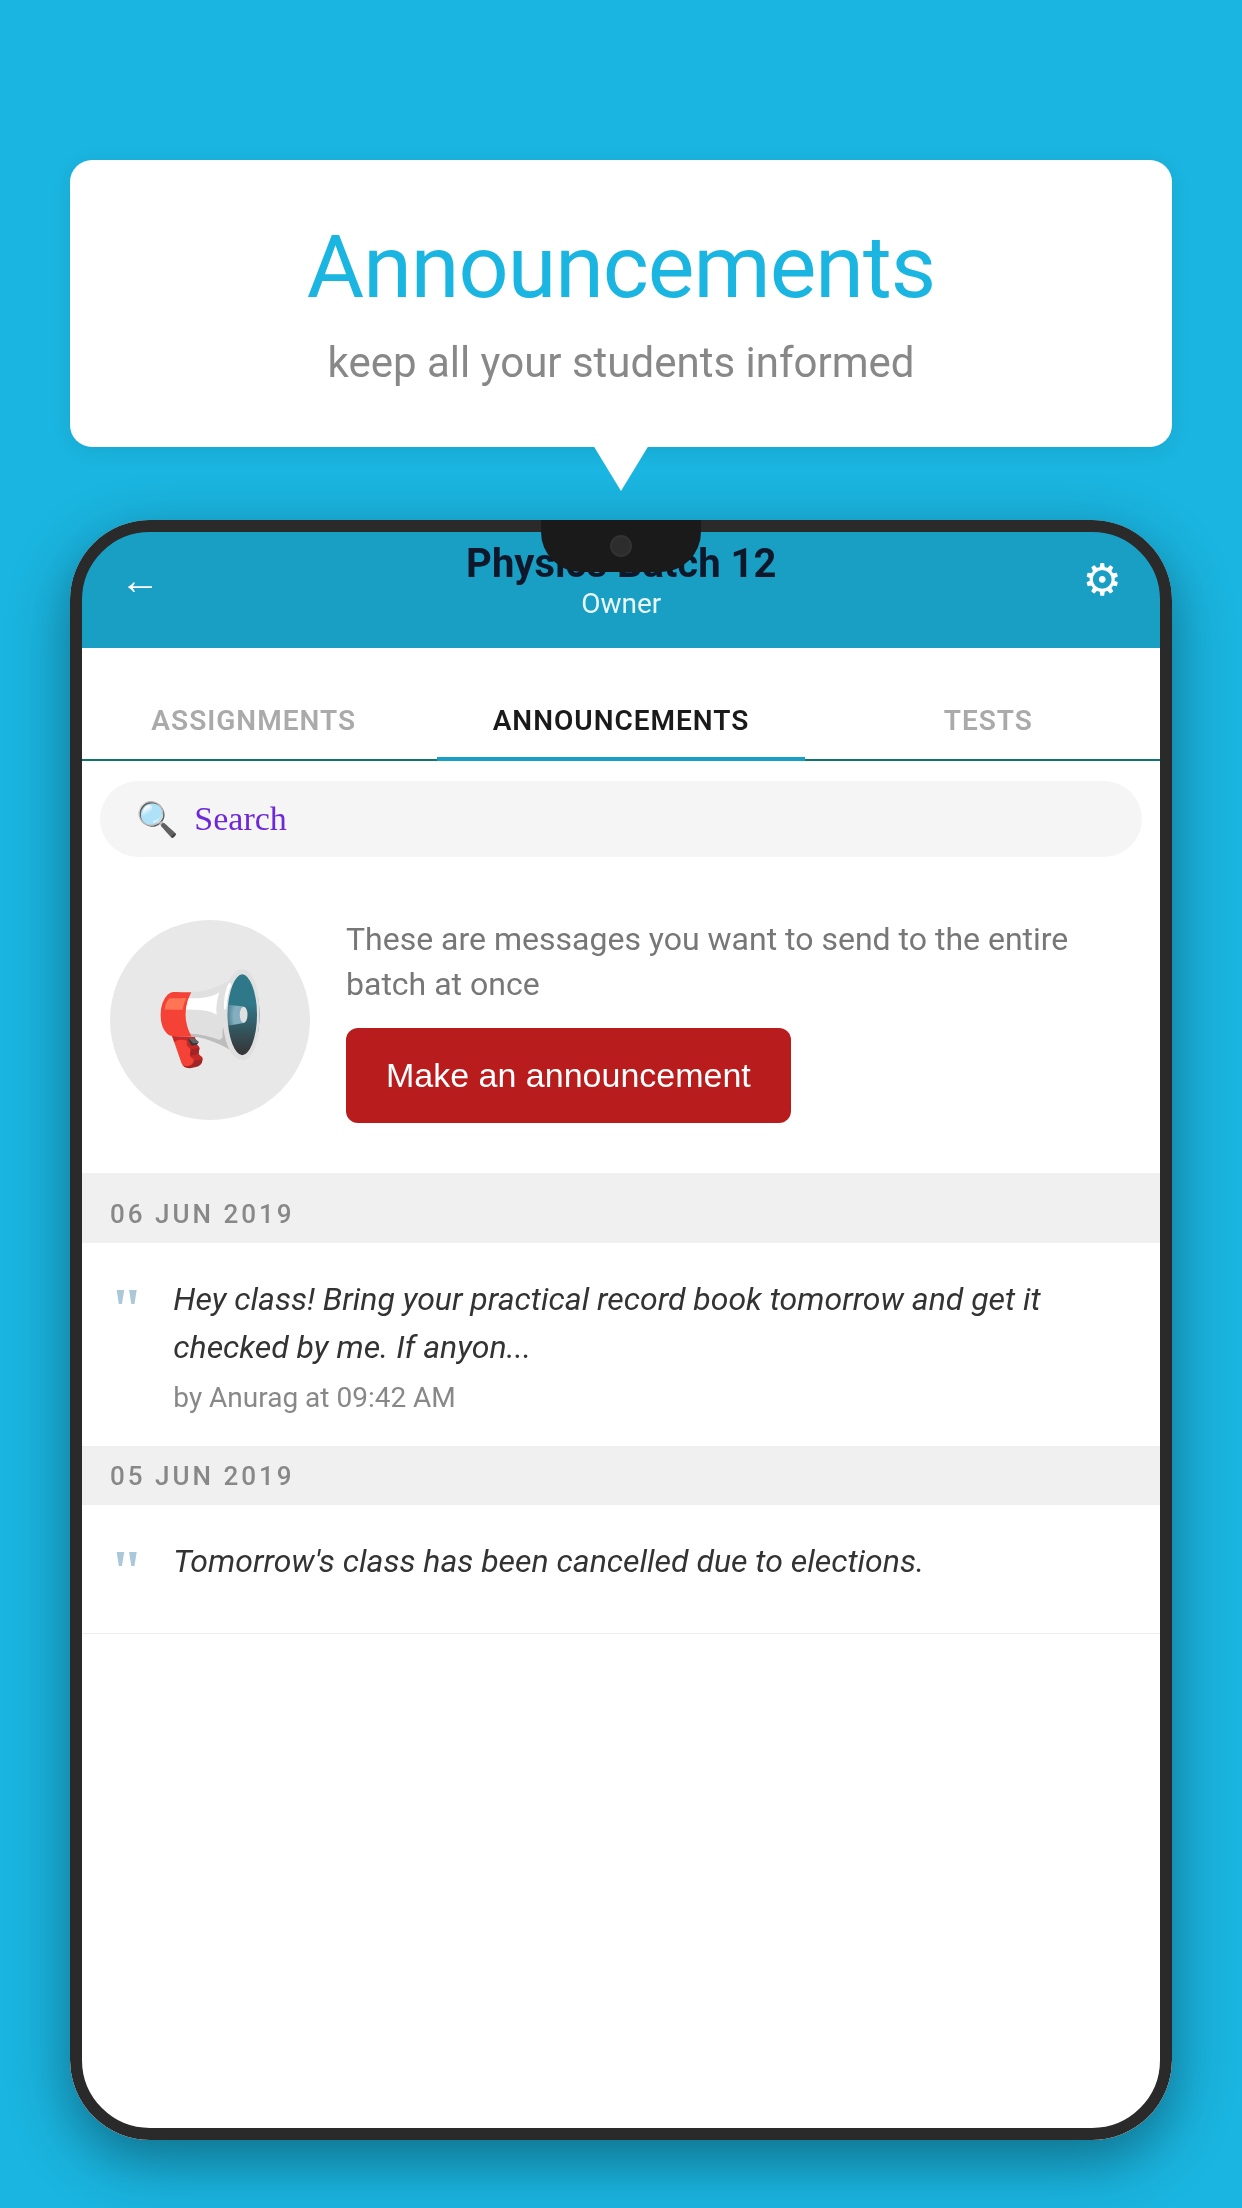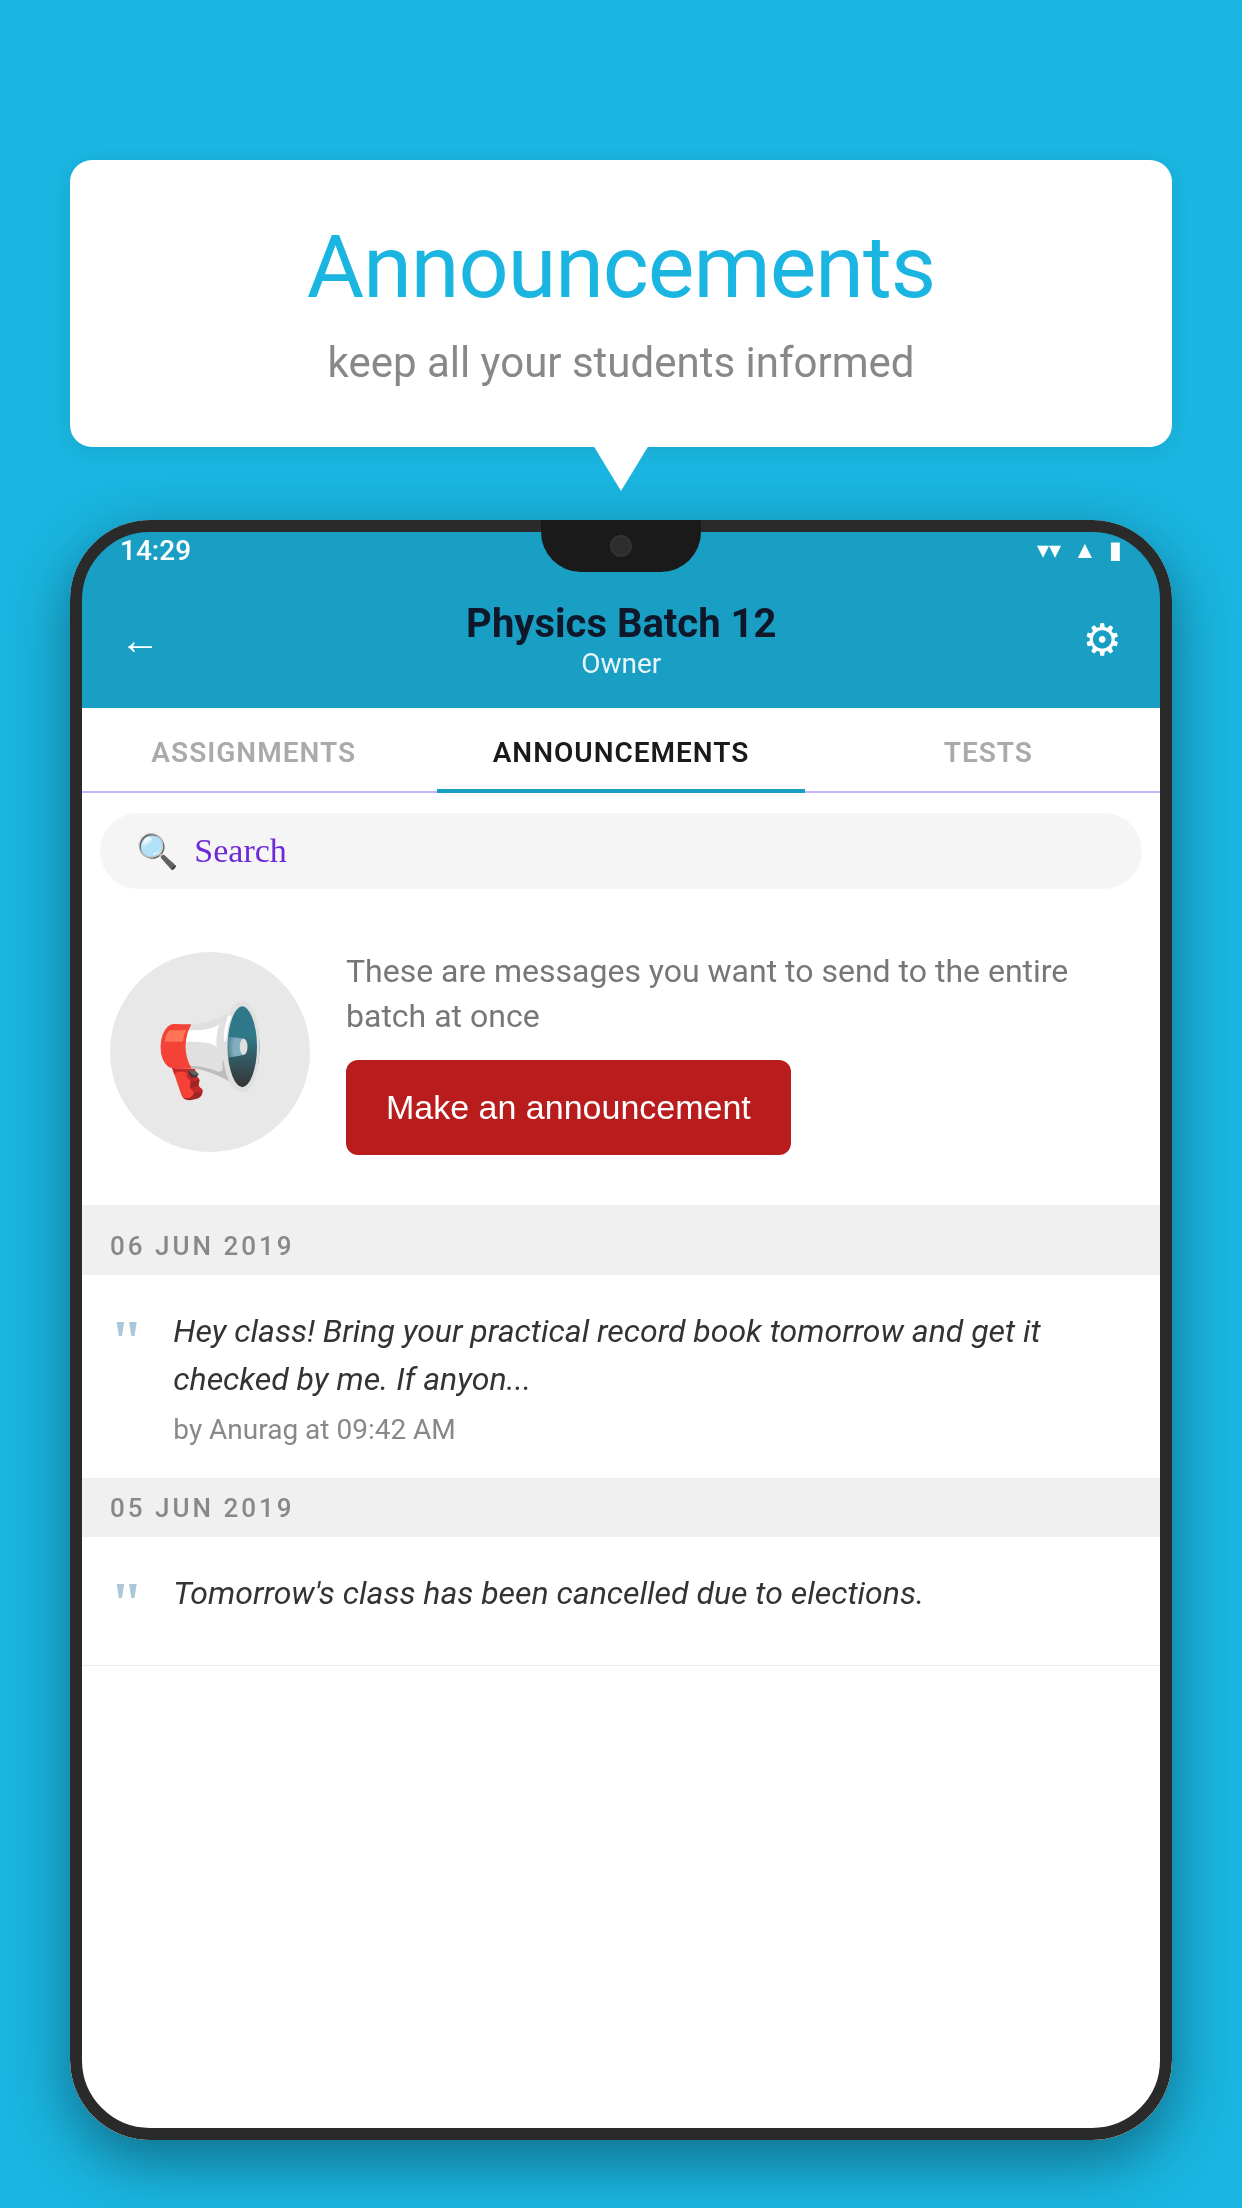--- a/index.html
+++ b/index.html
@@ -177,21 +177,22 @@
 
     .header-gear {
       color: white;
       font-size: 44px;
     }
 
     
     .tabs-bar {
       background: white;
       display: flex;
-      border-bottom: 2px solid #c4b5fd;
+      border-bottom: 2px solid #0f766e;
+      margin-top: 28px;
     }
 
     .tab-item {
       flex: 1;
       text-align: center;
       padding: 28px 10px 22px;
       font-size: 28px;
       font-weight: 600;
       color: #aaa;
       letter-spacing: 1px;
@@ -357,28 +358,20 @@
 
 <div class="phone-container">
   <div class="phone-frame">
 
     <div class="notch">
       <div class="camera-dot"></div>
     </div>
 
     <div class="phone-screen">
 
-      <div class="status-bar">
-        <span class="status-time">14:29</span>
-        <div class="status-icons">
-          <span>▾▾</span>
-          <span>▲</span>
-          <span>▮</span>
-        </div>
-      </div>
 
       <div class="app-header">
         <span class="header-back">←</span>
         <div class="header-center">
           <div class="header-title">Physics Batch 12</div>
           <div class="header-subtitle">Owner</div>
         </div>
         <span class="header-gear">⚙</span>
       </div>
 

